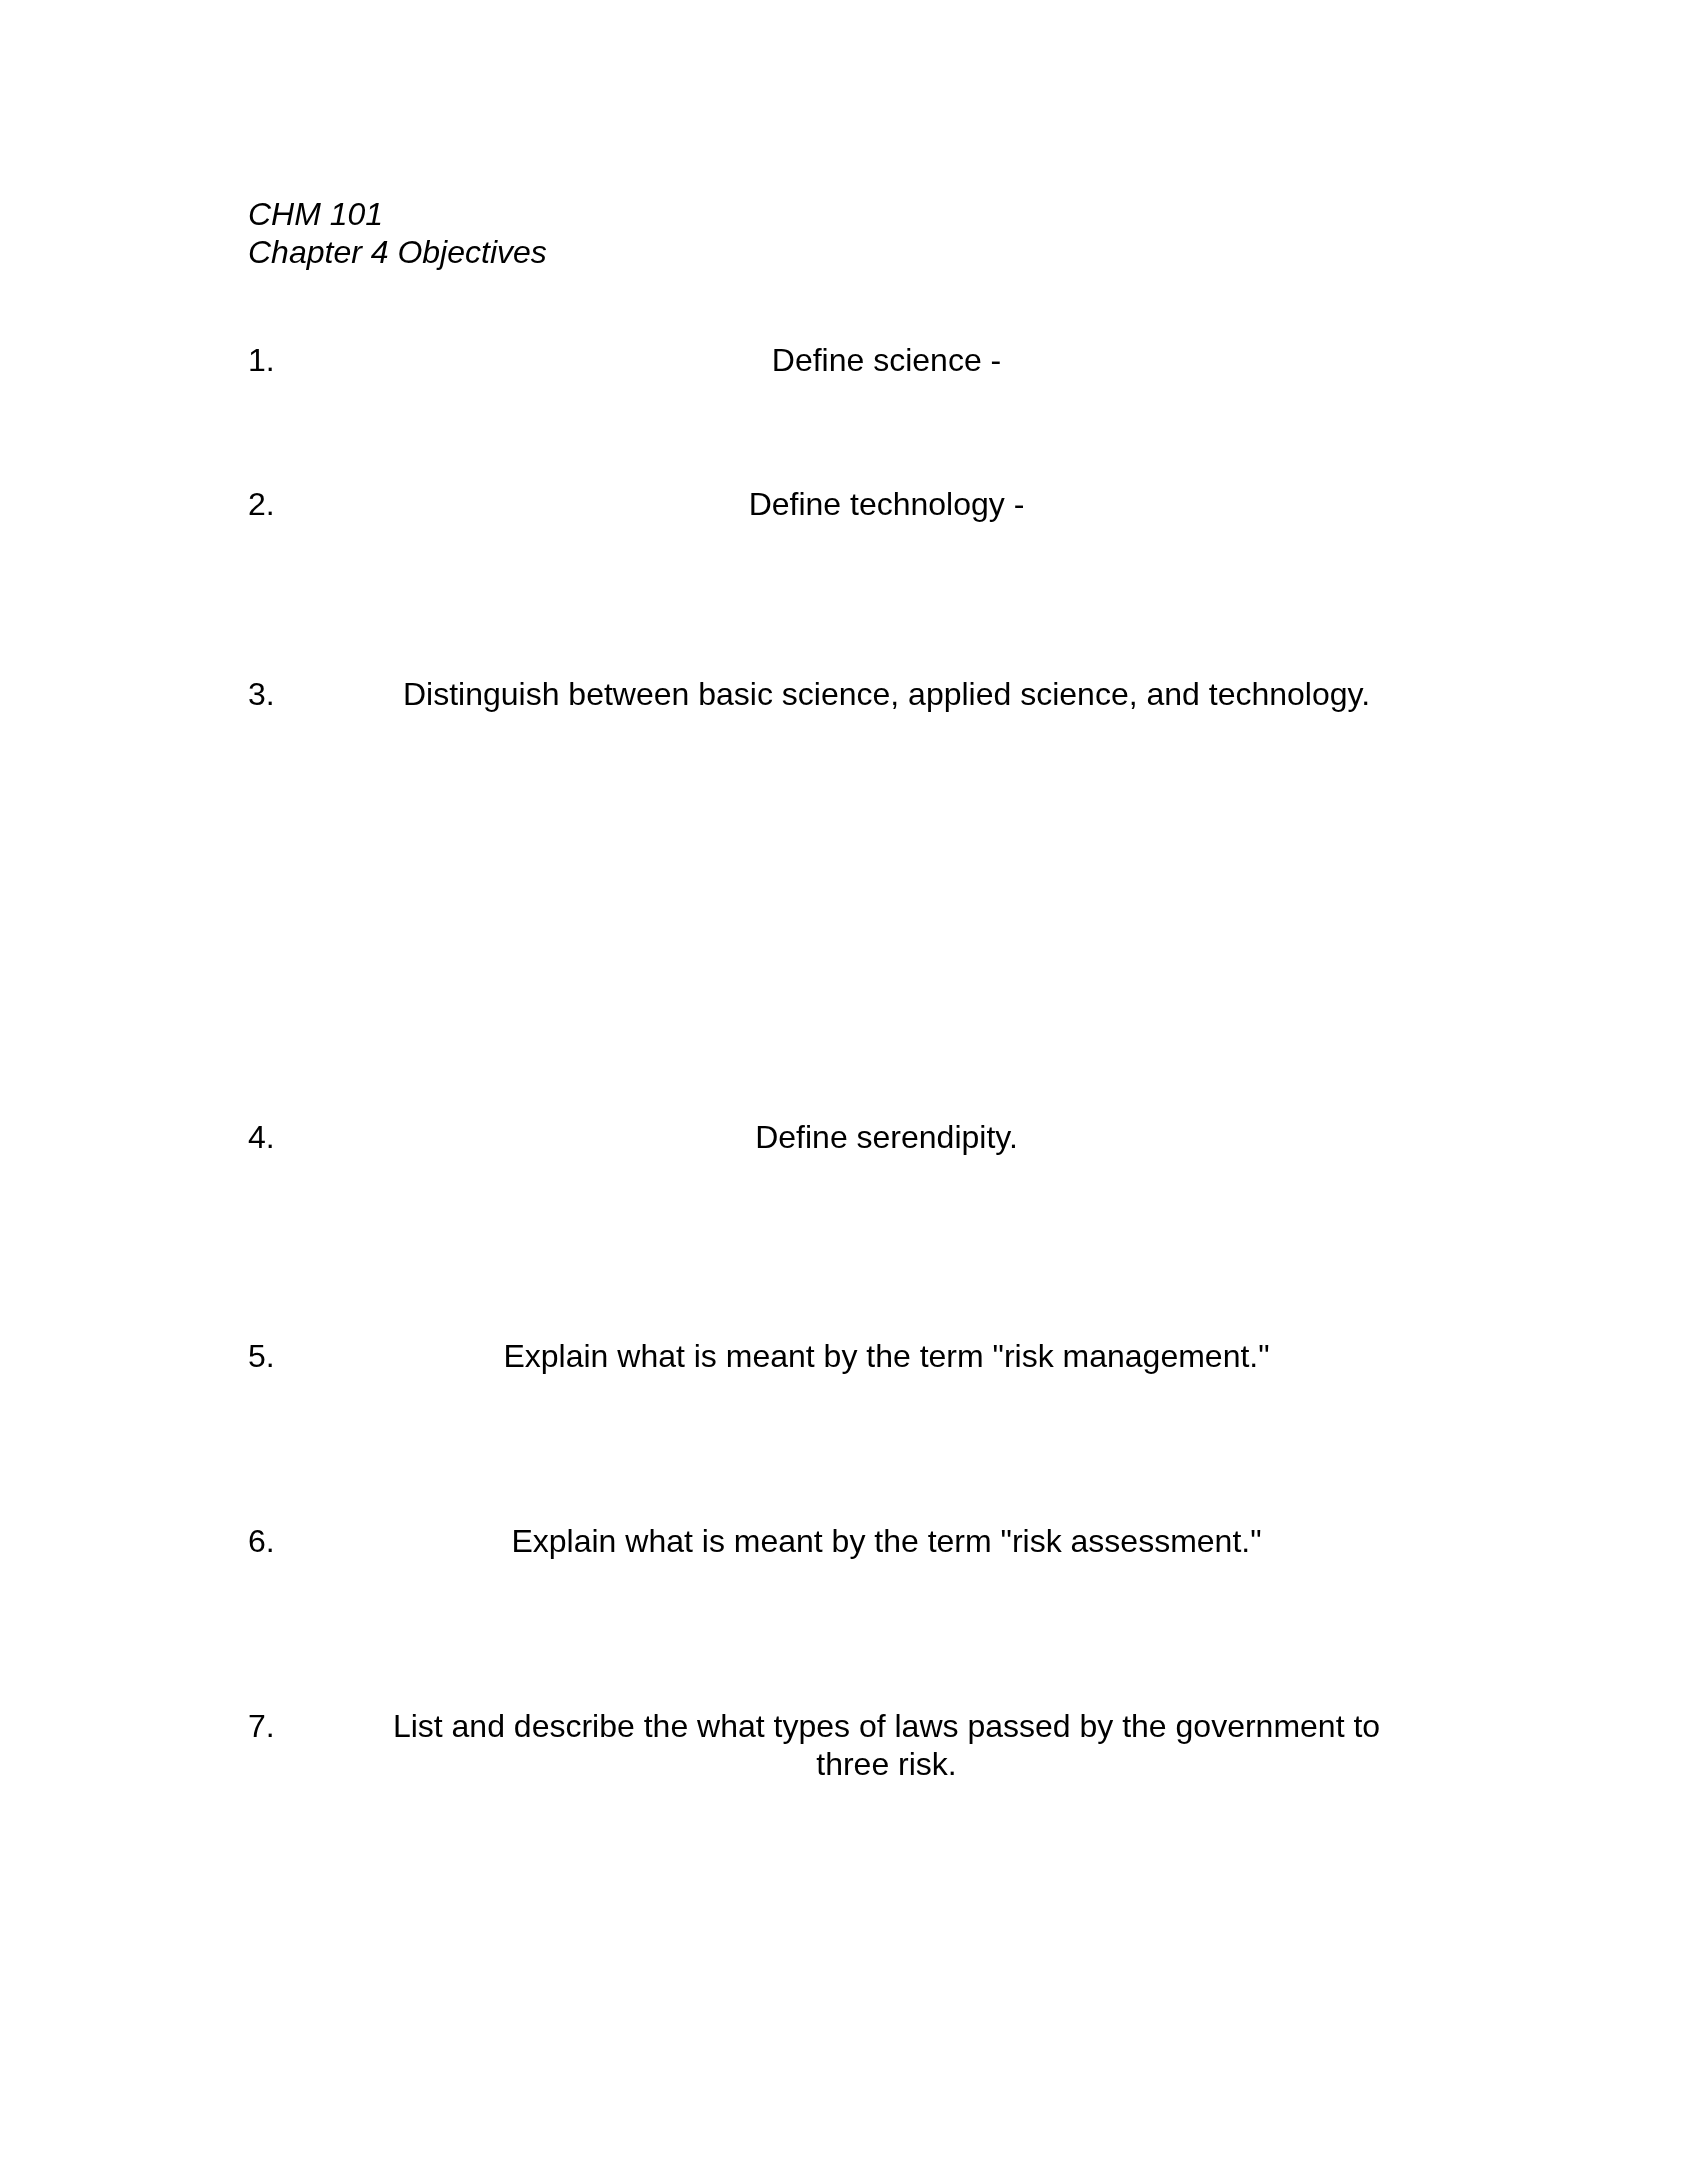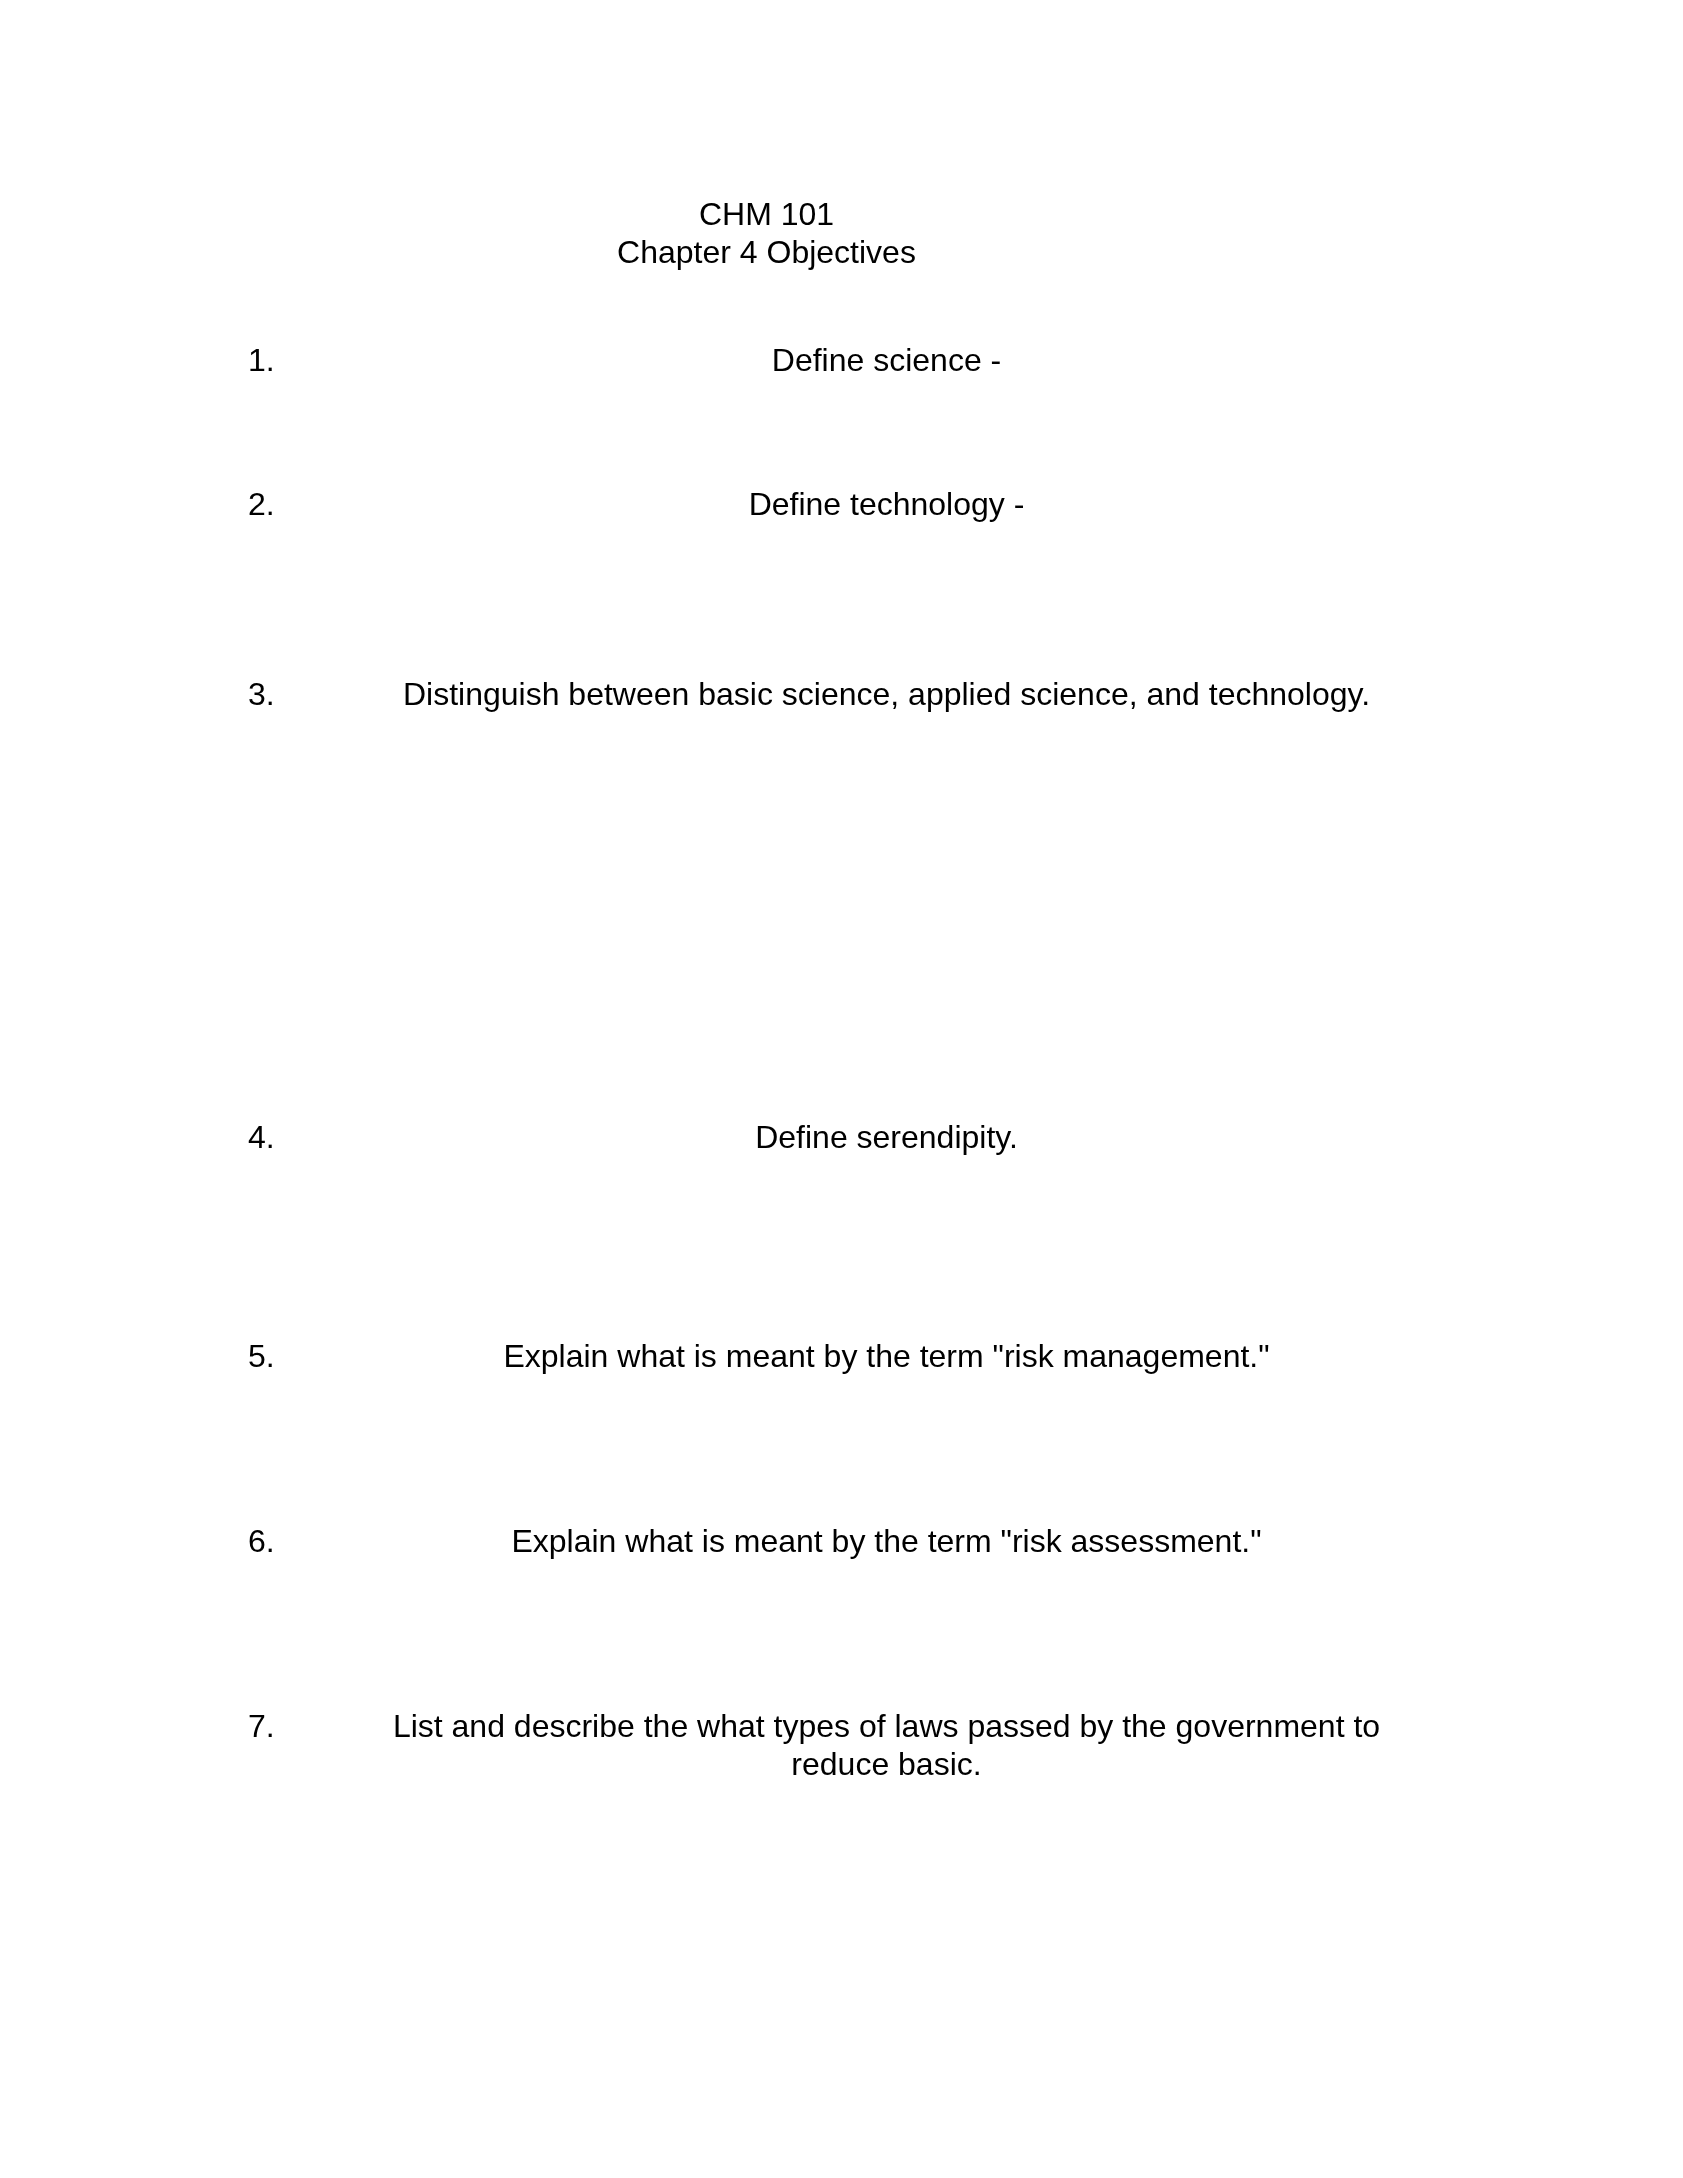--- a/index.html
+++ b/index.html
@@ -13,24 +13,25 @@
     height: 2178px;
     background: #ffffff;
     color: #000000;
     font-family: "Liberation Sans", "DejaVu Sans", sans-serif;
     font-size: 32px;
     line-height: 38px;
     overflow: hidden;
   }
   .title-block {
     position: absolute;
-    left: 232px;
+    left: 248px;
     top: 195px;
     width: 1069px;
-    text-align: center;
+    text-align: left;
+    font-style: italic;
   }
   .doc-item {
     position: absolute;
     left: 248px;
     display: flex;
     align-items: flex-start;
   }
   .doc-item .num {
     width: 99px;
     flex: 0 0 99px;
@@ -84,18 +85,18 @@
 
   <div class="doc-item item-6">
     <span class="num">6.</span>
     <div class="text">Explain what is meant by the term "risk assessment."</div>
   </div>
 
   <div class="doc-item item-7">
     <span class="num">7.</span>
     <div class="text">
       <div>List and describe the what types of laws passed by the government to</div>
-      <div>reduce basic.</div>
+      <div>three risk.</div>
     </div>
   </div>
 
 </div>
 
 
 </body></html>

